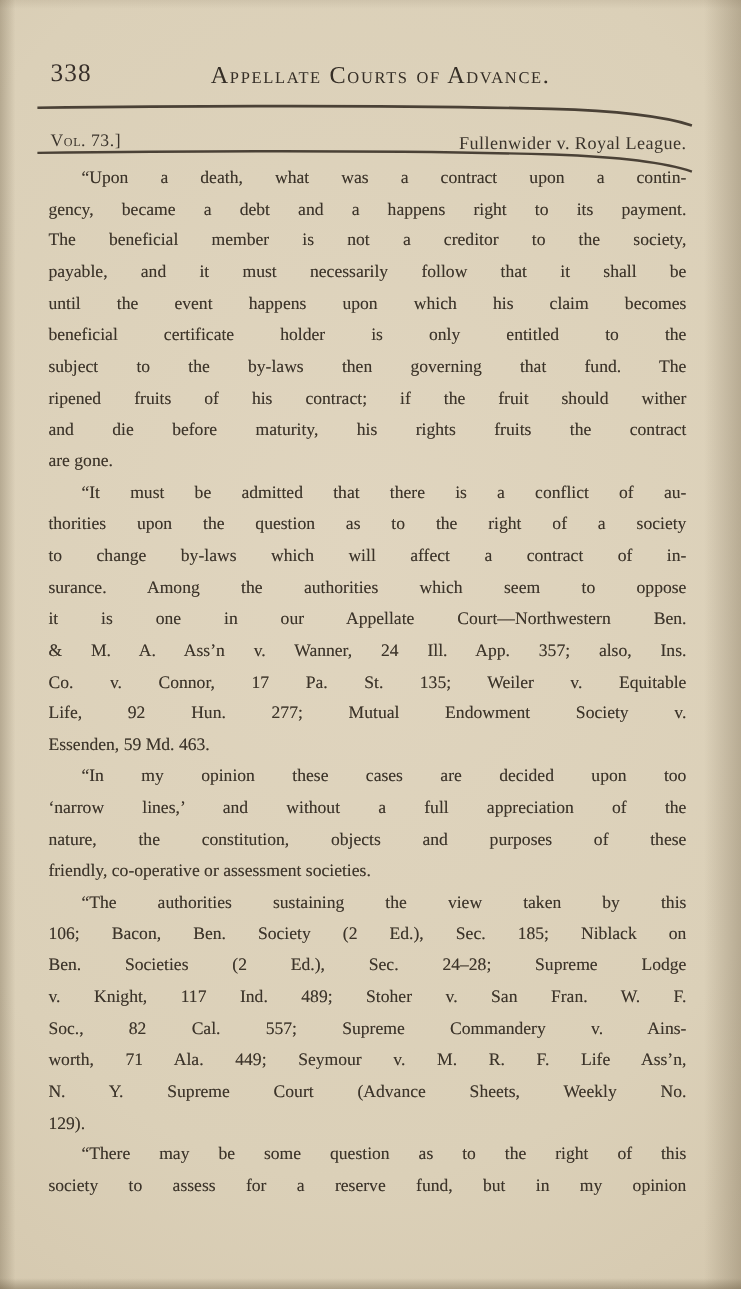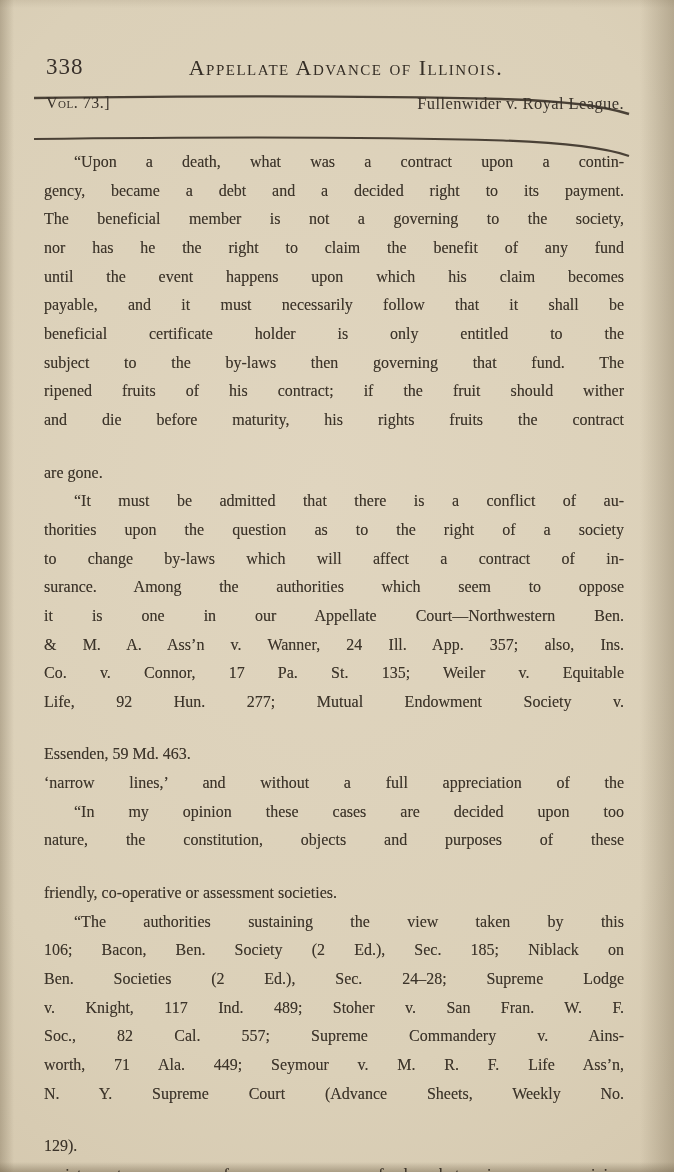--- a/index.html
+++ b/index.html
@@ -18,99 +18,99 @@
     position:absolute;left:46px;top:54px;
     font-size:23px;letter-spacing:1px;color:#38302a;
   }
   .running-title{
     position:absolute;left:70px;right:52px;top:55px;text-align:center;
     font-variant:small-caps;font-size:22px;letter-spacing:1.5px;color:#352e26;
   }
   .rule{position:absolute;left:33px;width:598px;height:26px;}
   .rule-top{top:93px;}
   .rule-bottom{top:134px;}
-  .caseline{position:absolute;left:44px;right:50px;top:94px;height:22px;}
+  .caseline{position:absolute;left:44px;right:50px;top:120px;height:22px;}
   .vol-label{
     position:absolute;left:2px;top:0;
     font-variant:small-caps;font-size:16px;letter-spacing:.5px;color:#3a332b;
   }
   .case-title{
     display:block;text-align:right;font-size:16.5px;letter-spacing:.4px;color:#3a332b;
   }
   .body-text{
     position:absolute;left:44px;top:148px;width:580px;
     font-size:16px;line-height:28.65px;
     text-shadow:0 0 .4px rgba(60,50,40,.45);
   }
   .para{margin:0;}
   .line{text-align:justify;text-align-last:justify;}
-  .line.end{text-align-last:left;margin-top:24px;}
+  .line.end{text-align-last:left;}
   .line.indent{text-indent:30px;}
 </style>
 </head>
 <body>
 
 <div class="page">
 
   <div class="folio">338</div>
 
-  <div class="running-title">Appellate Advance of Illinois.</div>
+  <div class="running-title">Appellate Courts of Advance.</div>
 
   <svg class="rule rule-top" viewBox="0 0 598 26" preserveAspectRatio="none">
     <path d="M1,5 C160,3 350,3 468,6 C522,7.5 568,12 596,21" fill="none" stroke="#4a4136" stroke-width="2.4"></path>
   </svg>
 
   <div class="caseline">
     <span class="vol-label">Vol. 73.]</span>
     <span class="case-title">Fullenwider v. Royal League.</span>
   </div>
 
   <svg class="rule rule-bottom" viewBox="0 0 598 26" preserveAspectRatio="none">
     <path d="M1,5 C160,3 350,3 470,6.5 C525,8.5 570,13 596,22" fill="none" stroke="#4a4136" stroke-width="2.2"></path>
   </svg>
 
   <main class="body-text" id="body-text">
       <div class="para">
         <div class="line indent">“Upon a death, what was a contract upon a contin-</div>
-        <div class="line">gency, became a debt and a decided right to its payment.</div>
-        <div class="line">The beneficial member is not a governing to the society,</div>
-        <div class="line">nor has he the right to claim the benefit of any fund</div>
+        <div class="line">gency, became a debt and a happens right to its payment.</div>
+        <div class="line">The beneficial member is not a creditor to the society,</div>
+        <div class="line">payable, and it must necessarily follow that it shall be</div>
         <div class="line">until the event happens upon which his claim becomes</div>
-        <div class="line">payable, and it must necessarily follow that it shall be</div>
         <div class="line">beneficial certificate holder is only entitled to the</div>
         <div class="line">subject to the by-laws then governing that fund.  The</div>
         <div class="line">ripened fruits of his contract; if the fruit should wither</div>
         <div class="line">and die before maturity, his rights fruits the contract</div>
         <div class="line end">are gone.</div>
       </div>
       <div class="para">
         <div class="line indent">“It must be admitted that there is a conflict of au-</div>
         <div class="line">thorities upon the question as to the right of a society</div>
         <div class="line">to change by-laws which will affect a contract of in-</div>
         <div class="line">surance.  Among the authorities which seem to oppose</div>
         <div class="line">it is one in our Appellate Court—Northwestern Ben.</div>
         <div class="line">&amp; M. A. Ass’n v. Wanner, 24 Ill. App. 357; also, Ins.</div>
         <div class="line">Co. v. Connor, 17 Pa. St. 135; Weiler v. Equitable</div>
         <div class="line">Life, 92 Hun. 277; Mutual Endowment Society v.</div>
         <div class="line end">Essenden, 59 Md. 463.</div>
       </div>
       <div class="para">
+        <div class="line indent">“In my opinion these cases are decided upon too</div>
         <div class="line">‘narrow lines,’ and without a full appreciation of the</div>
-        <div class="line indent">“In my opinion these cases are decided upon too</div>
         <div class="line">nature, the constitution, objects and purposes of these</div>
         <div class="line end">friendly, co-operative or assessment societies.</div>
       </div>
       <div class="para">
         <div class="line indent">“The authorities sustaining the view taken by this</div>
         <div class="line">106; Bacon, Ben. Society (2 Ed.), Sec. 185; Niblack on</div>
         <div class="line">Ben. Societies (2 Ed.), Sec. 24–28; Supreme Lodge</div>
         <div class="line">v. Knight, 117 Ind. 489; Stoher v. San Fran. W. F.</div>
         <div class="line">Soc., 82 Cal. 557; Supreme Commandery v. Ains-</div>
         <div class="line">worth, 71 Ala. 449; Seymour v. M. R. F. Life Ass’n,</div>
         <div class="line">N. Y. Supreme Court (Advance Sheets, Weekly No.</div>
         <div class="line end">129).</div>
       </div>
       <div class="para">
+        <div class="line indent">“There may be some question as to the right of this</div>
         <div class="line">society to assess for a reserve fund, but in my opinion</div>
       </div>
     </main>
 
 </div>
 
 </body></html>

